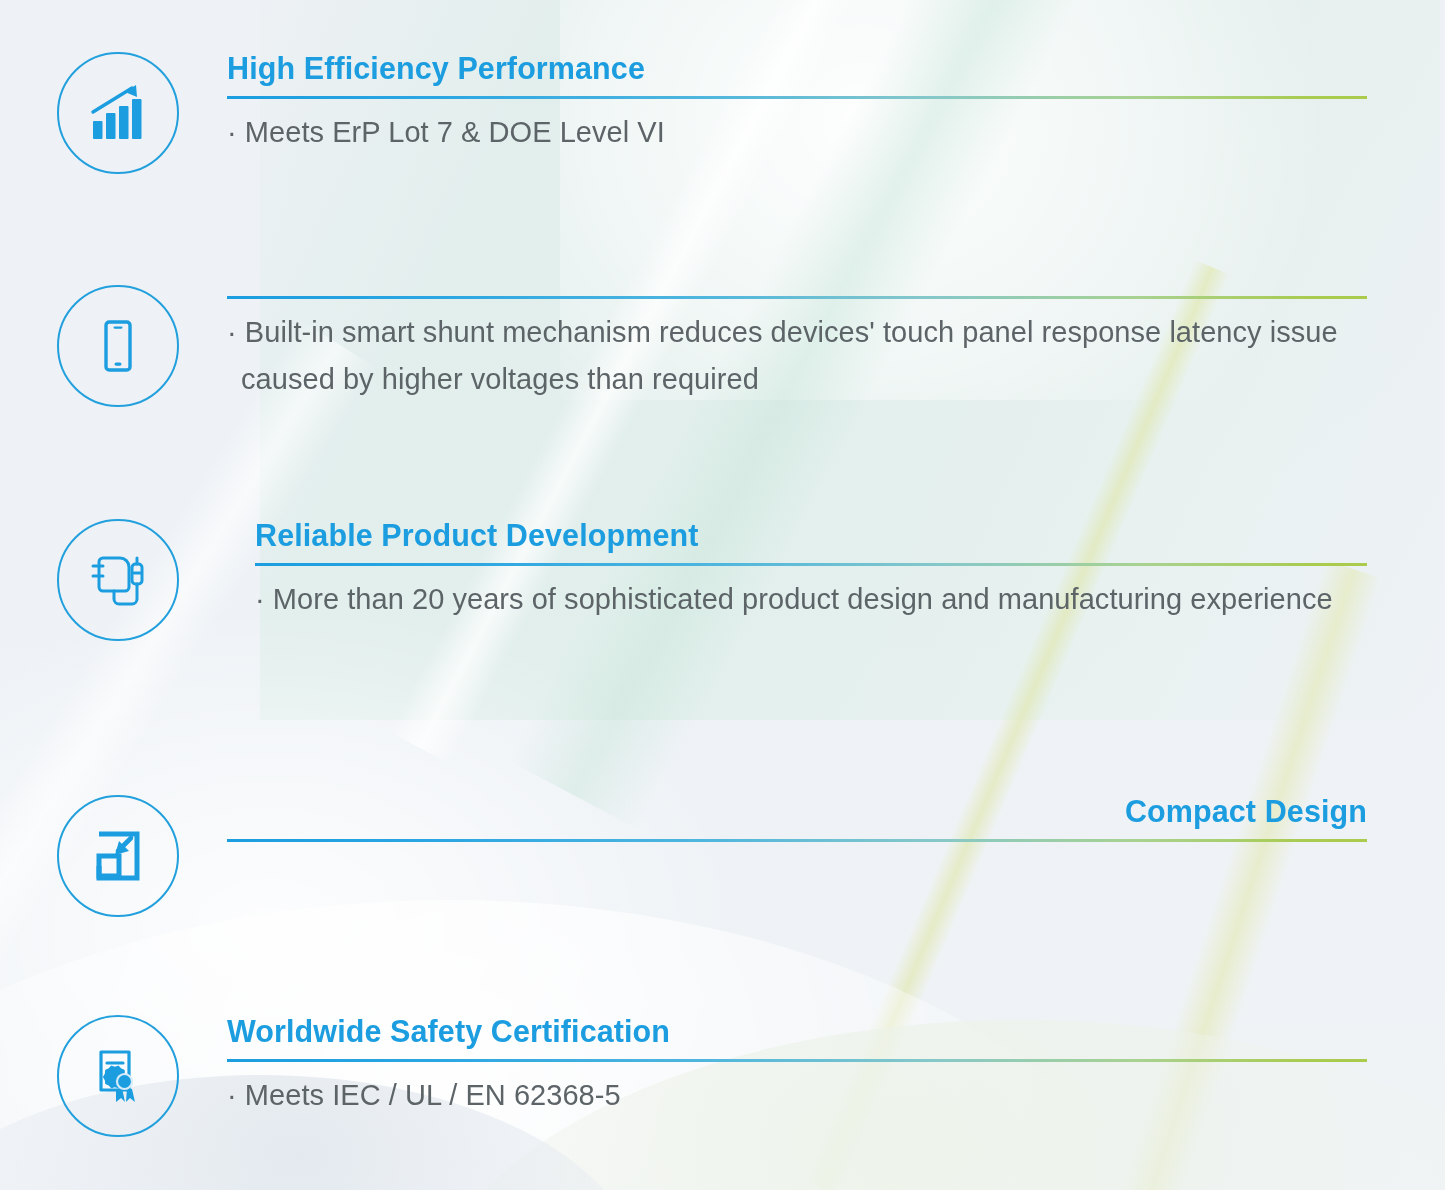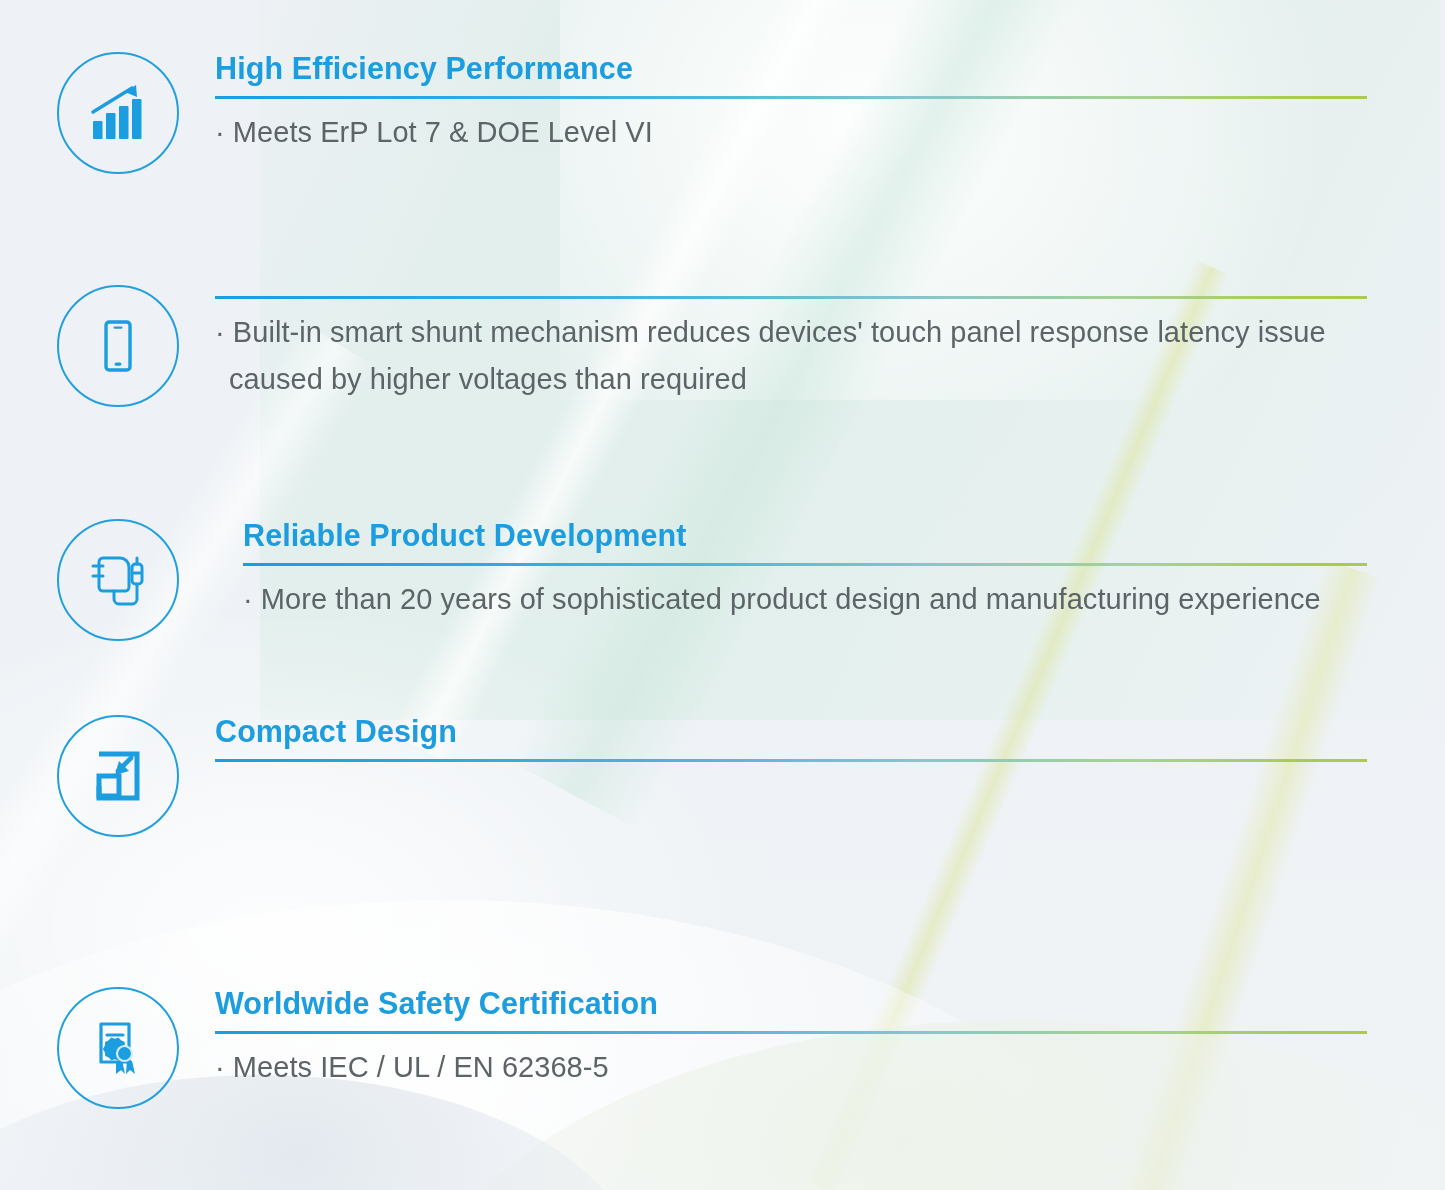--- a/index.html
+++ b/index.html
@@ -175,21 +175,21 @@
     border: 2.6px solid #22a0dd;
     border-radius: 50%;
     display: flex;
     align-items: center;
     justify-content: center;
   }
   .icon-circle svg { display: block; }
 
   .feature-body {
     flex: 1 1 auto;
-    margin-left: 36px;
+    margin-left: 48px;
     padding-right: 78px;
   }
 
   .feature-title {
     font-size: 30.5px;
     font-weight: bold;
     color: #1b9de0;
     letter-spacing: 0.1px;
     line-height: 1.08;
     white-space: nowrap;
@@ -221,22 +221,22 @@
     padding-left: 14px;
   }
   .feature-desc .dot {
     color: #5d6468;
   }
 
   
   .row-0 { top: 52px; }
   .row-1 { top: 285px; }
   .row-2 { top: 519px; gap: 28px; }
-  .row-3 { top: 715px; }
-  .row-4 { top: 987px; }
+  .row-3 { top: 795px; text-align: right; }
+  .row-4 { top: 1015px; }
 </style>
 </head>
 <body>
 
 <div id="page">
 
   <div class="bg-layer">
     <div class="bg-green-block"></div>
     <div class="bg-glow-top"></div>
     <div class="bg-glow-left"></div>

